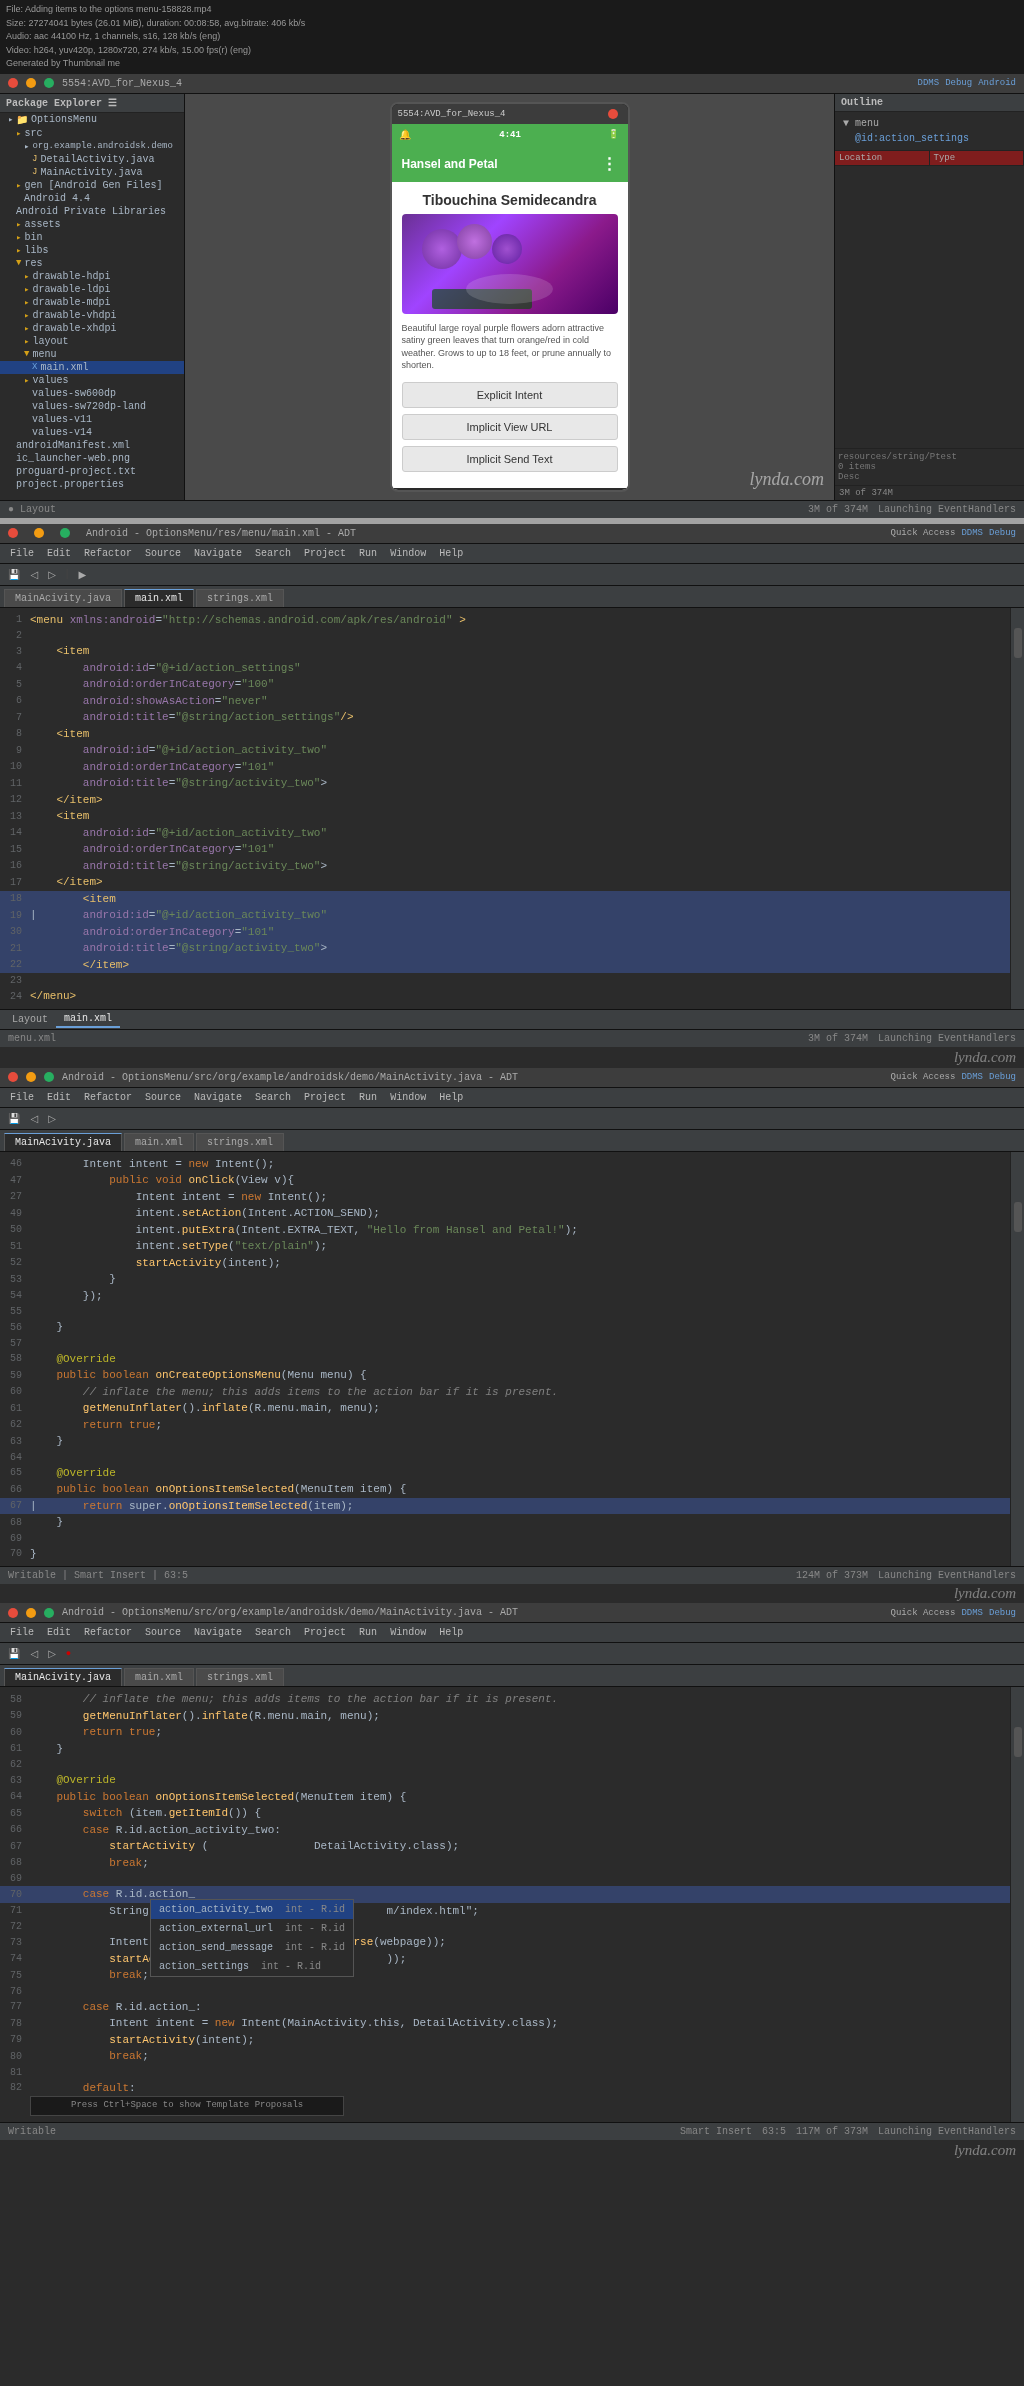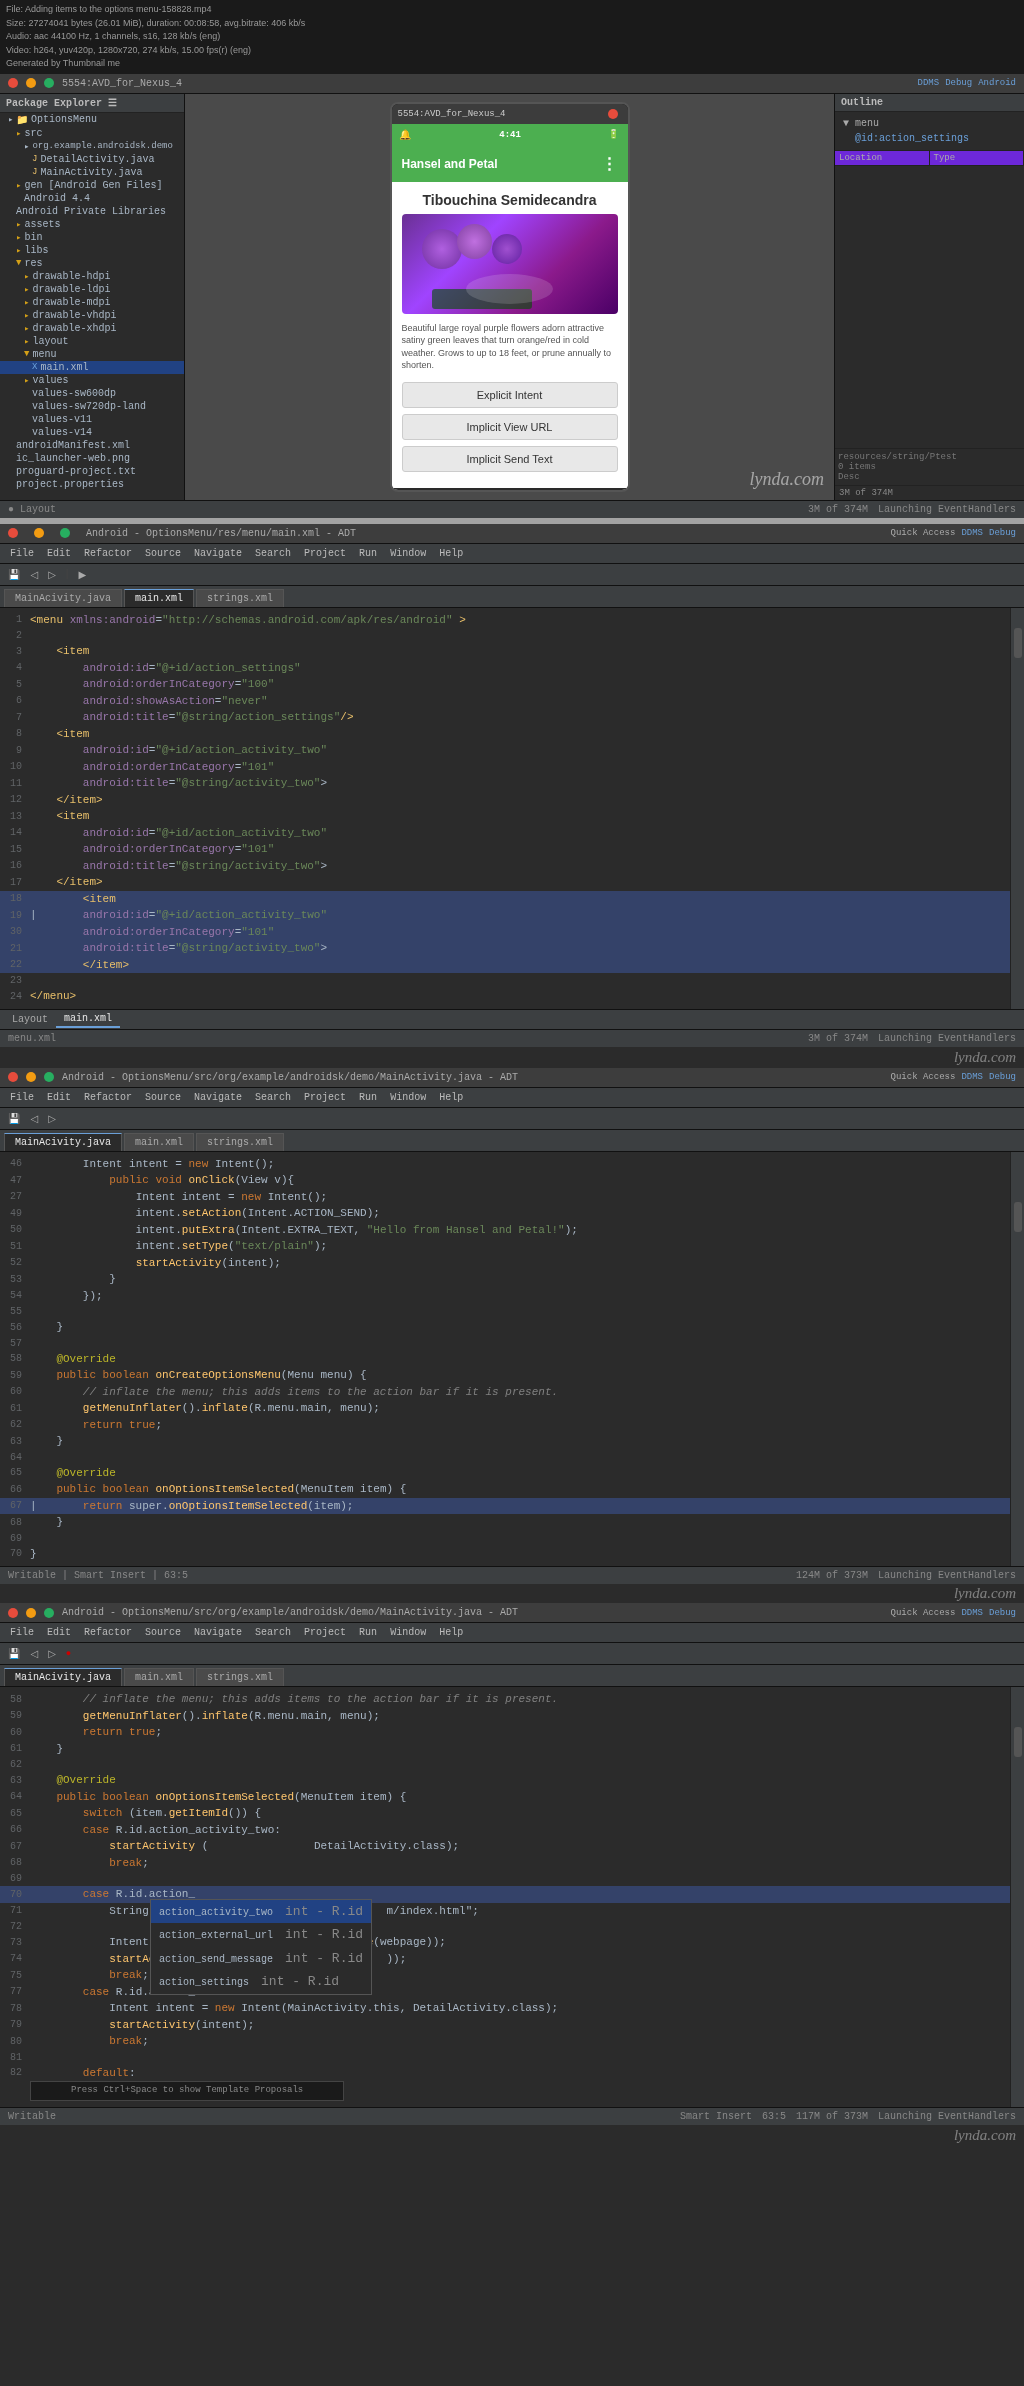--- a/index.html
+++ b/index.html
@@ -262,21 +262,21 @@
       font-size: 10px;
       z-index: 10;
       min-width: 200px;
     }
     .autocomplete-item {
       padding: 2px 8px;
       color: #a9b7c6;
       cursor: pointer;
     }
     .autocomplete-item.selected { background: #214283; }
-    .autocomplete-item .item-type { color: #888; margin-left: 6px; font-size: 13px; }
+    .autocomplete-item .item-type { color: #888; margin-left: 6px; font-size: 10px; }
 
     .lynda-watermark {
       position: absolute;
       bottom: 10px;
       right: 10px;
       color: rgba(255,255,255,0.5);
       font-size: 18px;
       font-style: italic;
       font-family: Georgia, serif;
     }
@@ -337,21 +337,21 @@
       width: 8px;
       height: 30px;
       background: #555;
       border-radius: 3px;
       position: absolute;
       right: 2px;
       top: 20px;
     }
     .props-col-header {
       display: flex;
-      background: #6d28d9;
+      background: #7f1d1d;
       border-bottom: 1px solid #222;
     }
     .props-col {
       flex: 1;
       padding: 2px 4px;
       color: #aaa;
       font-size: 9px;
       border-right: 1px solid #222;
     }
   </style>
@@ -1048,20 +1048,24 @@
         </div>
         <div class="code-line">
           <span class="line-num">74</span>
           <span class="line-content">            <span class="method">startActivity</span>                             ));</span>
         </div>
         <div class="code-line">
           <span class="line-num">75</span>
           <span class="line-content">            <span class="kw">break</span>;</span>
         </div>
         <div class="code-line">
+          <span class="line-num">76</span>
+          <span class="line-content"></span>
+        </div>
+        <div class="code-line">
           <span class="line-num">77</span>
           <span class="line-content">        <span class="kw">case</span> <span class="type">R</span>.id.<span class="type">action_</span>:</span>
         </div>
         <div class="code-line">
           <span class="line-num">78</span>
           <span class="line-content">            <span class="type">Intent</span> intent = <span class="kw">new</span> <span class="type">Intent</span>(<span class="type">MainActivity</span>.this, <span class="type">DetailActivity</span>.class);</span>
         </div>
         <div class="code-line">
           <span class="line-num">79</span>
           <span class="line-content">            <span class="method">startActivity</span>(intent);</span>

